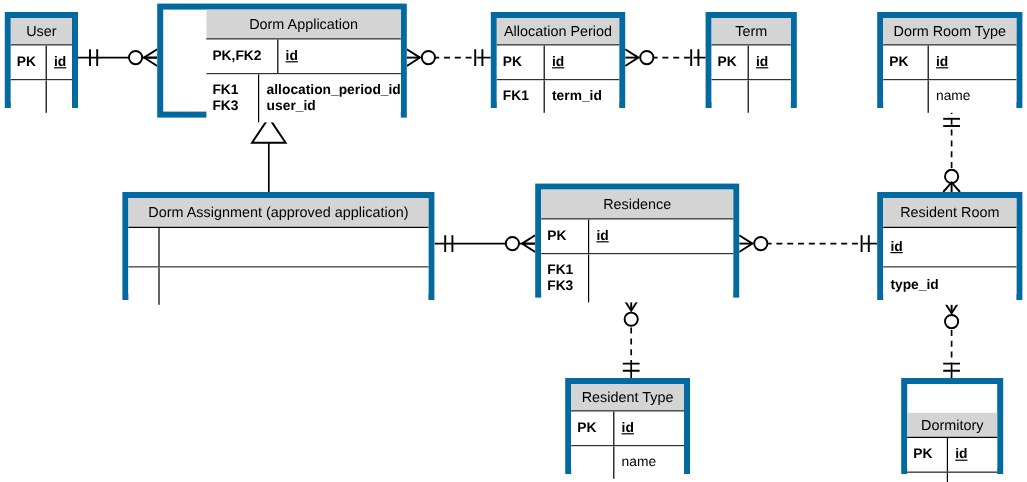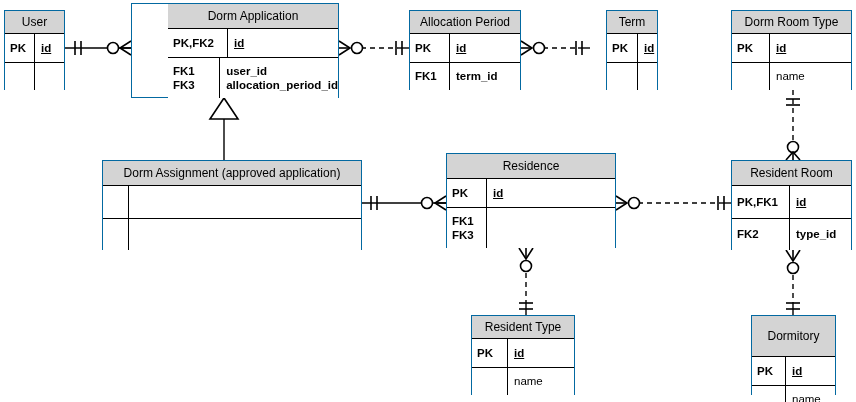--- a/index.html
+++ b/index.html
@@ -15,21 +15,21 @@
     position: relative;
     width: 856px;
     height: 402px;
     background: #ffffff;
     overflow: hidden;
   }
   
   .entity {
     position: absolute;
     box-sizing: border-box;
-    border: 1px solid #0369a1;
+    border: 5px solid #0369a1;
     background: #ffffff;
     z-index: 5;
   }
   .entity-title {
     box-sizing: border-box;
     background: #d4d4d4;
     border-bottom: 1px solid #000000;
     text-align: center;
     font-size: 12px;
     color: #000000;
@@ -210,22 +210,22 @@
           <div class="attr-val bold">
             <span class="pk-underline">id</span>
           </div>
         </div>
         <div class="attr-row" style="height: 40px;">
           <div class="attr-key" style="width: 60px;">
             <span>FK1</span>
             <span>FK3</span>
           </div>
           <div class="attr-val bold">
+            <span>allocation_period_id</span>
             <span>user_id</span>
-            <span>allocation_period_id</span>
           </div>
         </div>
       </div>
       <div class="entity" style="left: 409px; top: 10px; width: 112px; height: 80px;">
         <div class="entity-title" style="height: 23px; text-align: right;">Allocation Period</div>
         <div class="attr-row divider" style="height: 29px;">
           <div class="attr-key" style="width: 40px;">
             <span>PK</span>
           </div>
           <div class="attr-val bold">
@@ -234,21 +234,21 @@
         </div>
         <div class="attr-row" style="height: 27px;">
           <div class="attr-key" style="width: 40px;">
             <span>FK1</span>
           </div>
           <div class="attr-val bold">
             <span>term_id</span>
           </div>
         </div>
       </div>
-      <div class="entity" style="left: 606px; top: 10px; width: 52px; height: 80px;">
+      <div class="entity" style="left: 588px; top: 10px; width: 76px; height: 80px;">
         <div class="entity-title" style="height: 23px;">Term</div>
         <div class="attr-row divider" style="height: 29px;">
           <div class="attr-key" style="width: 31px;">
             <span>PK</span>
           </div>
           <div class="attr-val bold">
             <span class="pk-underline">id</span>
           </div>
         </div>
         <div class="attr-row" style="height: 27px;">
@@ -311,31 +311,25 @@
         <div class="attr-row" style="height: 40px;">
           <div class="attr-key" style="width: 40px;">
             <span>FK1</span>
             <span>FK3</span>
           </div>
         </div>
       </div>
       <div class="entity" style="left: 731px; top: 160px; width: 121px; height: 90px;">
         <div class="entity-title" style="height: 25px;">Resident Room</div>
         <div class="attr-row divider" style="height: 33px;">
-          <div class="attr-key" style="width: 58px;">
-            <span>PK,FK1</span>
-          </div>
           <div class="attr-val bold">
             <span class="pk-underline">id</span>
           </div>
         </div>
         <div class="attr-row" style="height: 31px;">
-          <div class="attr-key" style="width: 58px;">
-            <span>FK2</span>
-          </div>
           <div class="attr-val bold">
             <span>type_id</span>
           </div>
         </div>
       </div>
       <div class="entity" style="left: 471px; top: 315px; width: 104px; height: 80px;">
         <div class="entity-title" style="height: 23px;">Resident Type</div>
         <div class="attr-row divider" style="height: 29px;">
           <div class="attr-key" style="width: 36px;">
             <span>PK</span>
@@ -347,21 +341,21 @@
         <div class="attr-row" style="height: 27px;">
           <div class="attr-key" style="width: 36px;">
             <span></span>
           </div>
           <div class="attr-val">
             <span>name</span>
           </div>
         </div>
       </div>
       <div class="entity" style="left: 751px; top: 315px; width: 85px; height: 80px;">
-        <div class="entity-title" style="height: 41px;">Dormitory</div>
+        <div class="entity-title" style="height: 21px; margin-top: 24px;">Dormitory</div>
         <div class="attr-row divider" style="height: 29px;">
           <div class="attr-key" style="width: 34px;">
             <span>PK</span>
           </div>
           <div class="attr-val bold">
             <span class="pk-underline">id</span>
           </div>
         </div>
         <div class="attr-row" style="height: 27px;">
           <div class="attr-key" style="width: 34px;">

